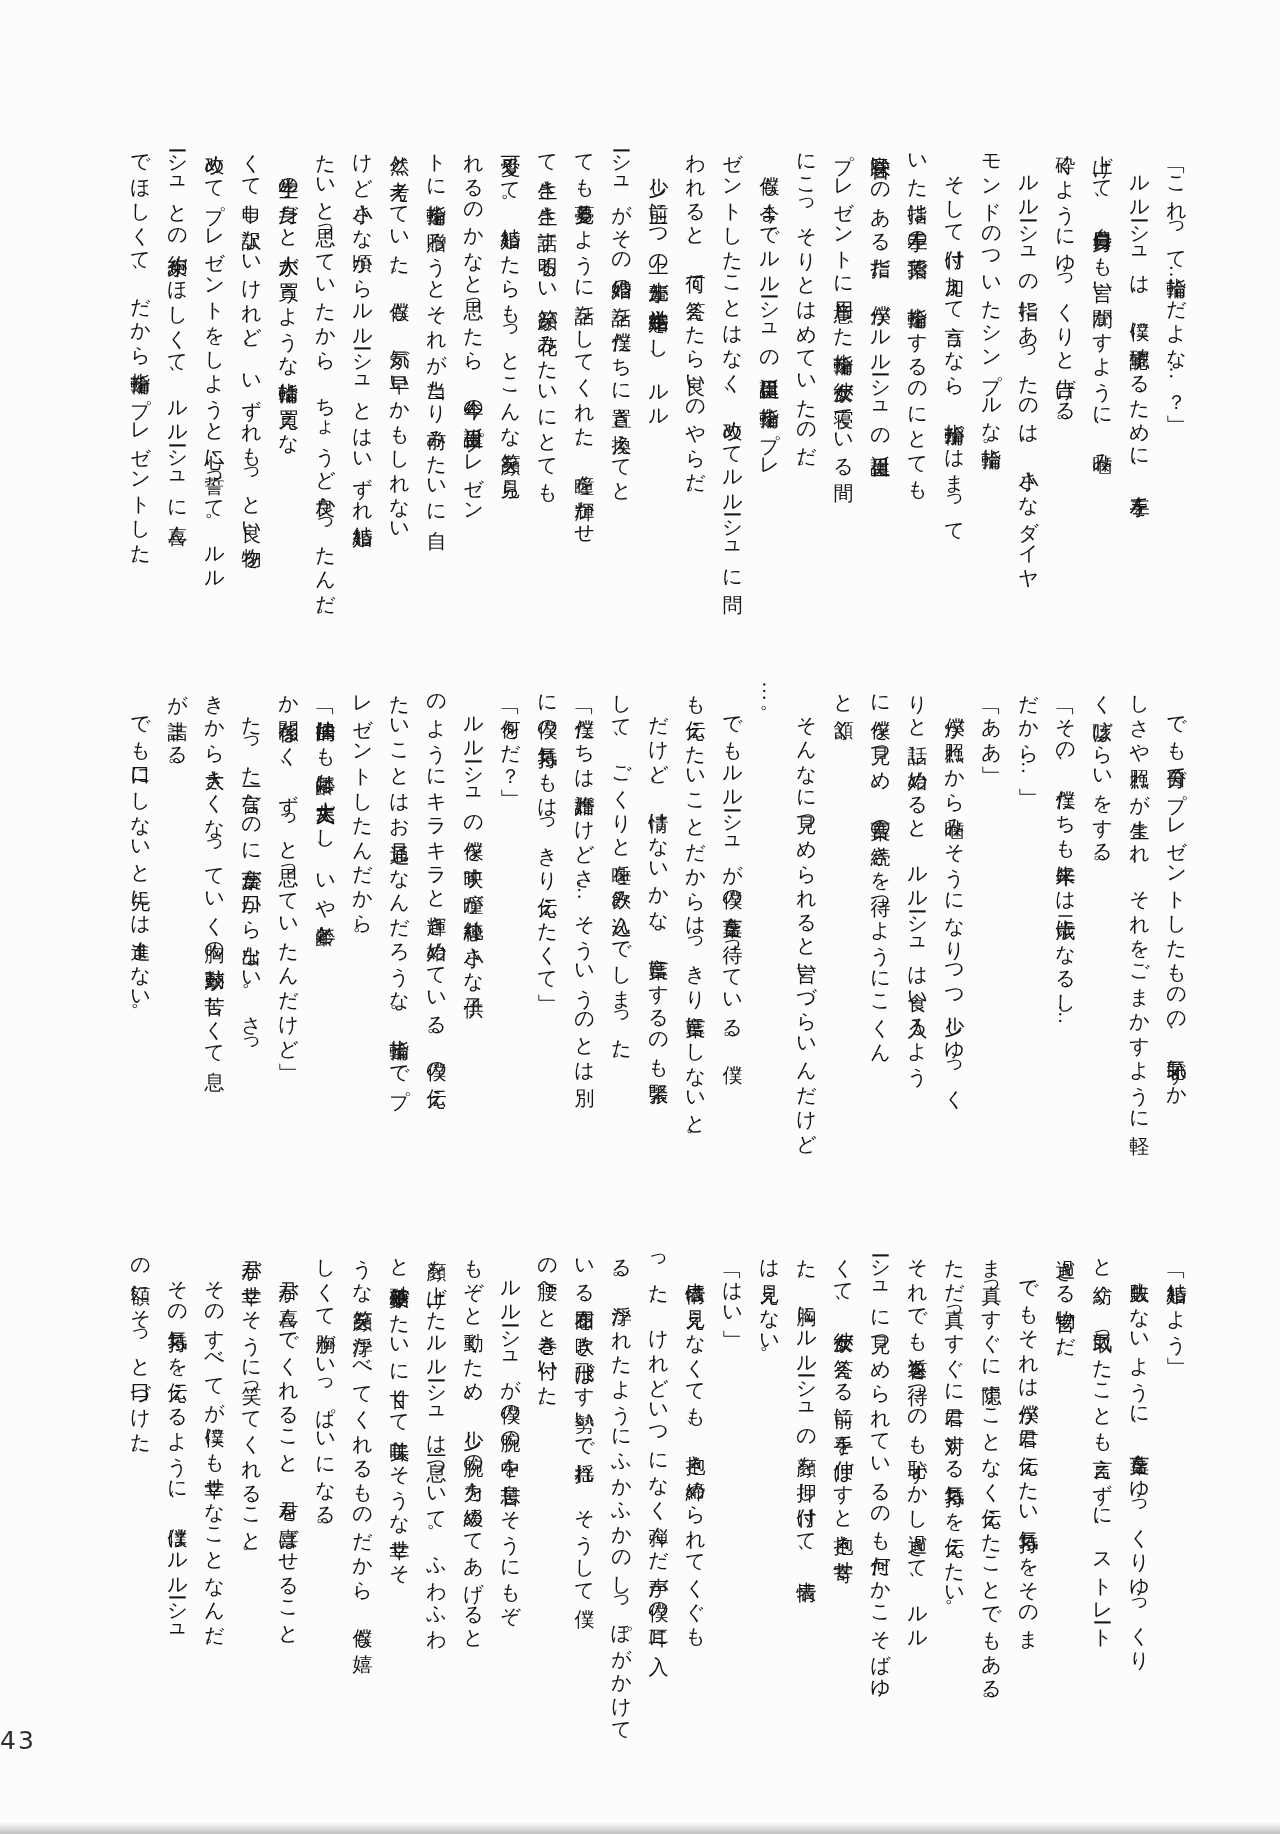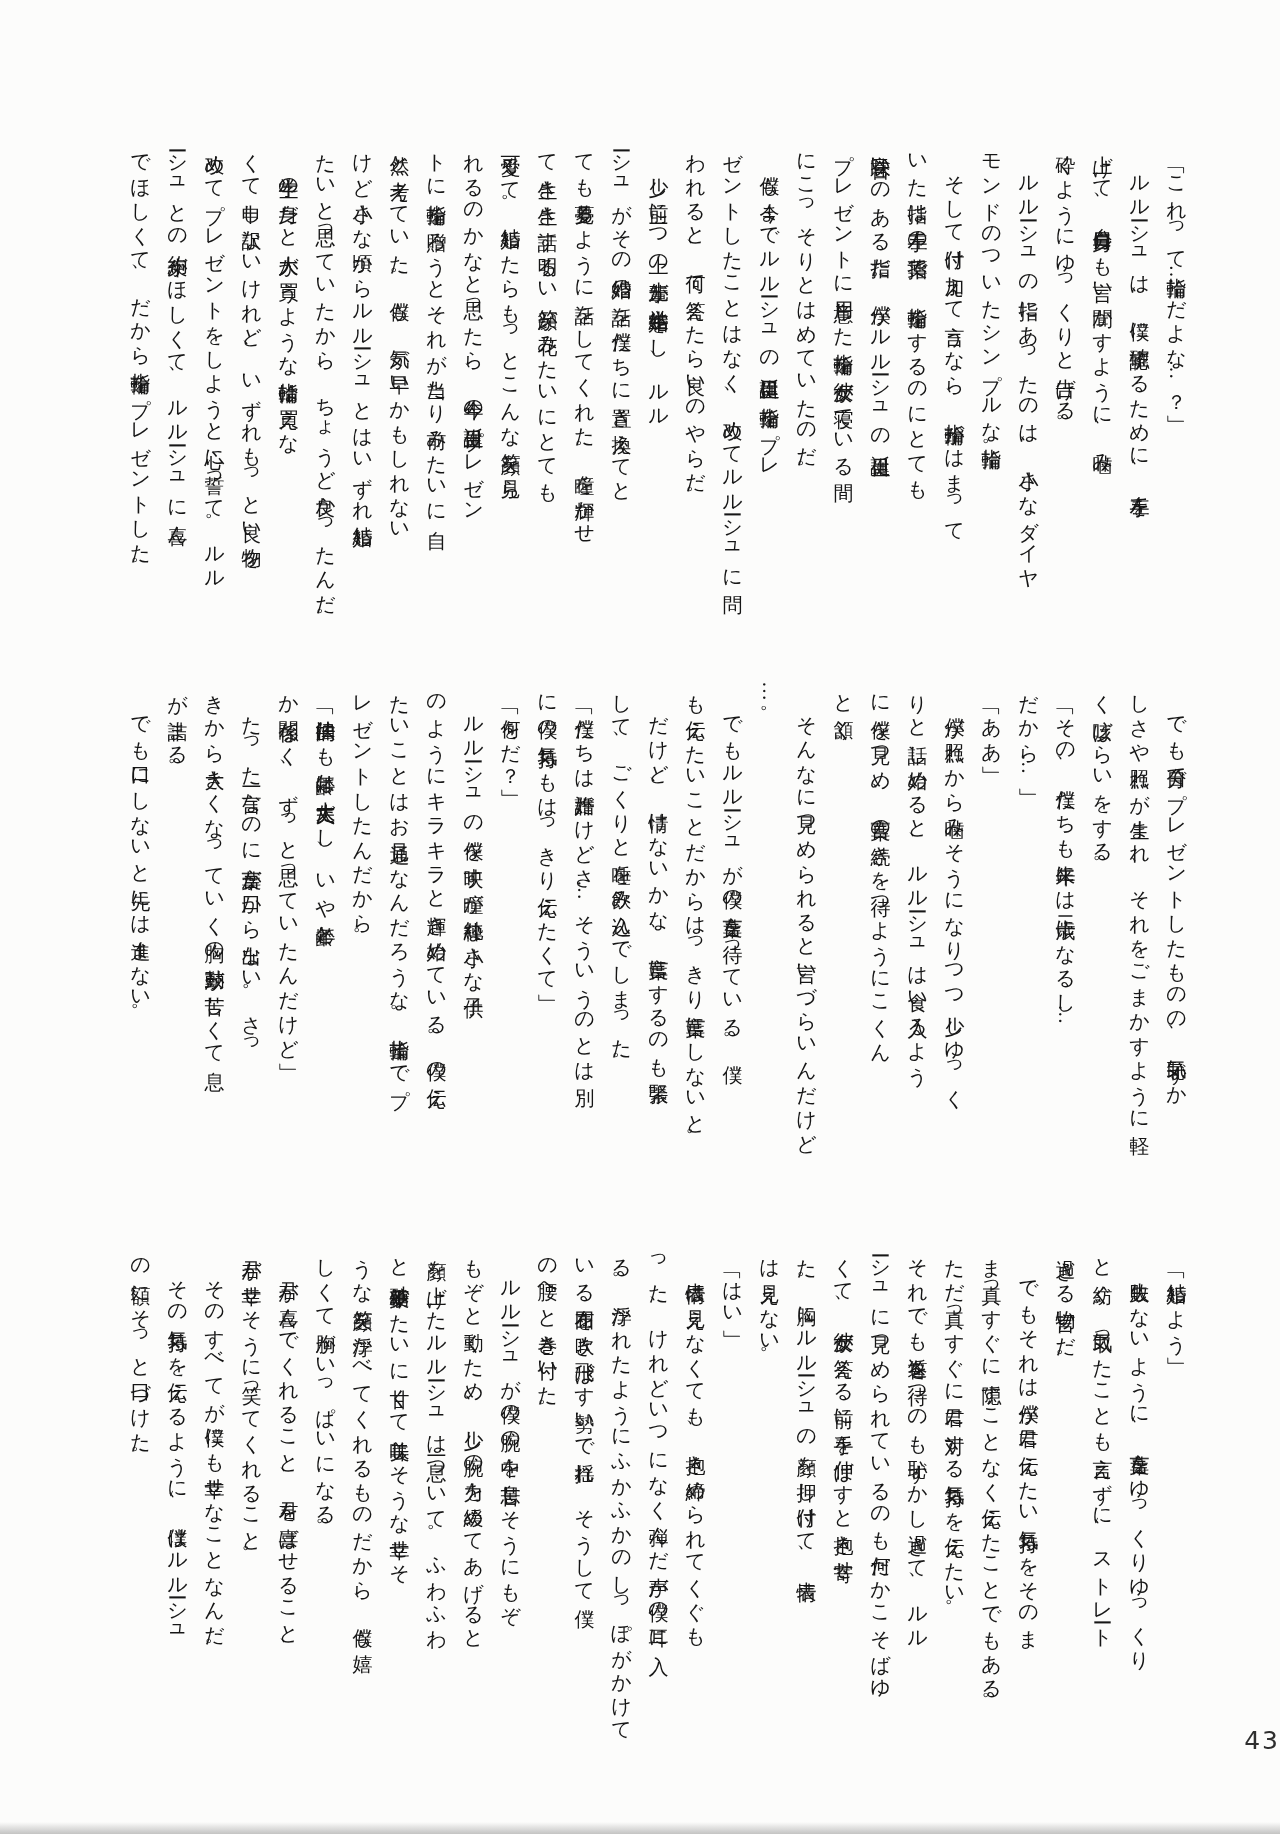--- a/index.html
+++ b/index.html
@@ -37,21 +37,21 @@
   .band-3 { top: 1245px; }
   .col {
     margin: 0 0 0 15px;   
     white-space: nowrap;
   }
   .page-number {
     position: absolute;
     top: 1726px;
     left: 0;
     width: 100%;
-    text-align: right;
+    text-align: left;
     font-family: "DejaVu Sans", "Liberation Sans", sans-serif;
     font-size: 25px;
     letter-spacing: 2px;
     color: #2e2e2e;
   }
   .scan-edge-bottom {
     position: absolute;
     left: 0;
     bottom: 0;
     width: 100%;

